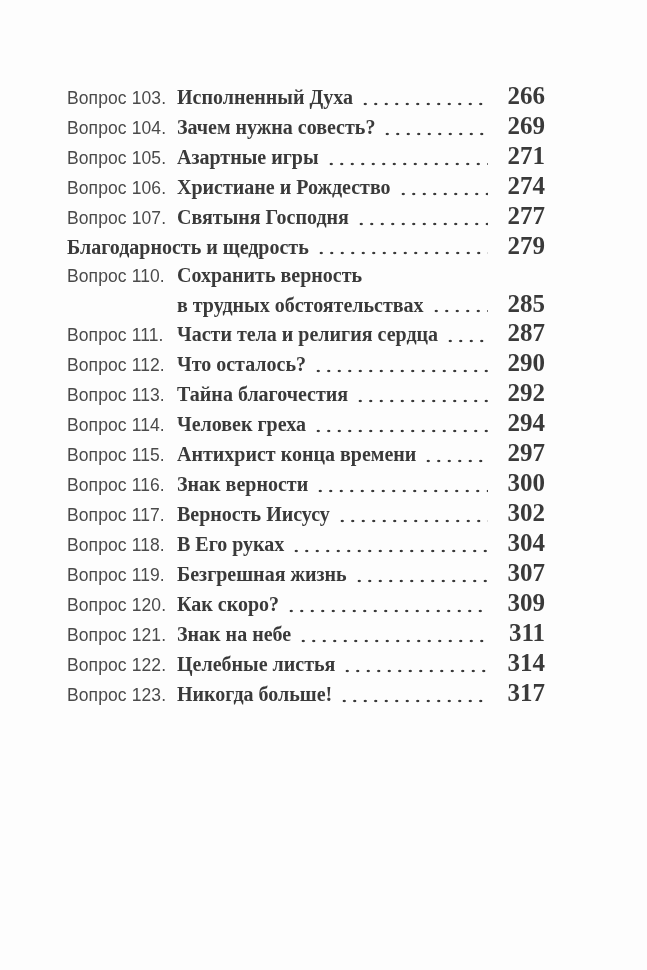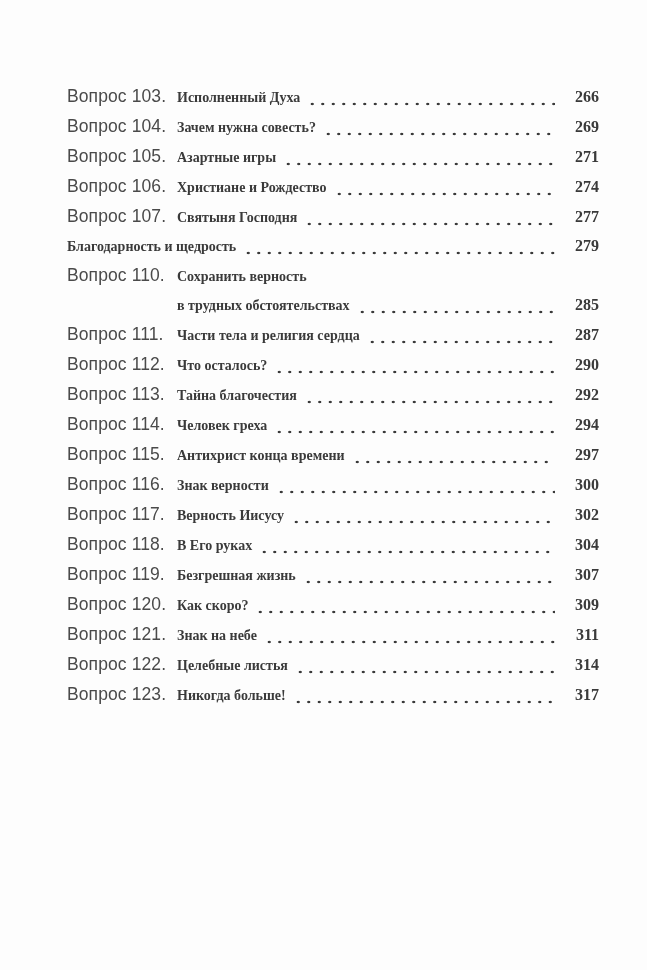--- a/index.html
+++ b/index.html
@@ -14,21 +14,21 @@
   body {
     width: 647px;
     height: 970px;
     background: var(--paper);
     overflow: hidden;
   }
   .page {
     box-sizing: border-box;
     width: 647px;
     height: 970px;
-    padding: 82px 48px 0 67px;
+    padding: 82px 102px 0 67px;
     background: var(--paper);
   }
   .toc {
     width: 100%;
   }
   .toc-line {
     display: flex;
     align-items: baseline;
     line-height: 28px;
     white-space: nowrap;
@@ -38,37 +38,37 @@
     width: 110px;
     font-family: "Liberation Sans", sans-serif;
     font-size: 17.5px;
     font-weight: 400;
     color: var(--label-ink);
     letter-spacing: 0.1px;
   }
   .toc-title {
     flex: 0 0 auto;
     font-family: "Liberation Serif", "DejaVu Serif", serif;
-    font-size: 14px;
+    font-size: 20px;
     font-weight: 700;
     color: var(--ink);
   }
   .toc-leader {
     flex: 1 1 auto;
     align-self: stretch;
     margin: 0 4px 0 5px;
     background-image: radial-gradient(circle, var(--ink) 1.3px, rgba(0,0,0,0) 1.55px);
     background-size: 10.5px 6px;
     background-repeat: repeat-x;
     background-position: left 2px bottom 5px;
   }
   .toc-page {
     flex: 0 0 auto;
     font-family: "Liberation Serif", "DejaVu Serif", serif;
-    font-size: 16px;
+    font-size: 25px;
     font-weight: 700;
     color: var(--ink);
     margin-left: 16px;
   }
 </style>
 </head>
 <body>
 
 <div class="page">
   <div class="toc" id="toc">

